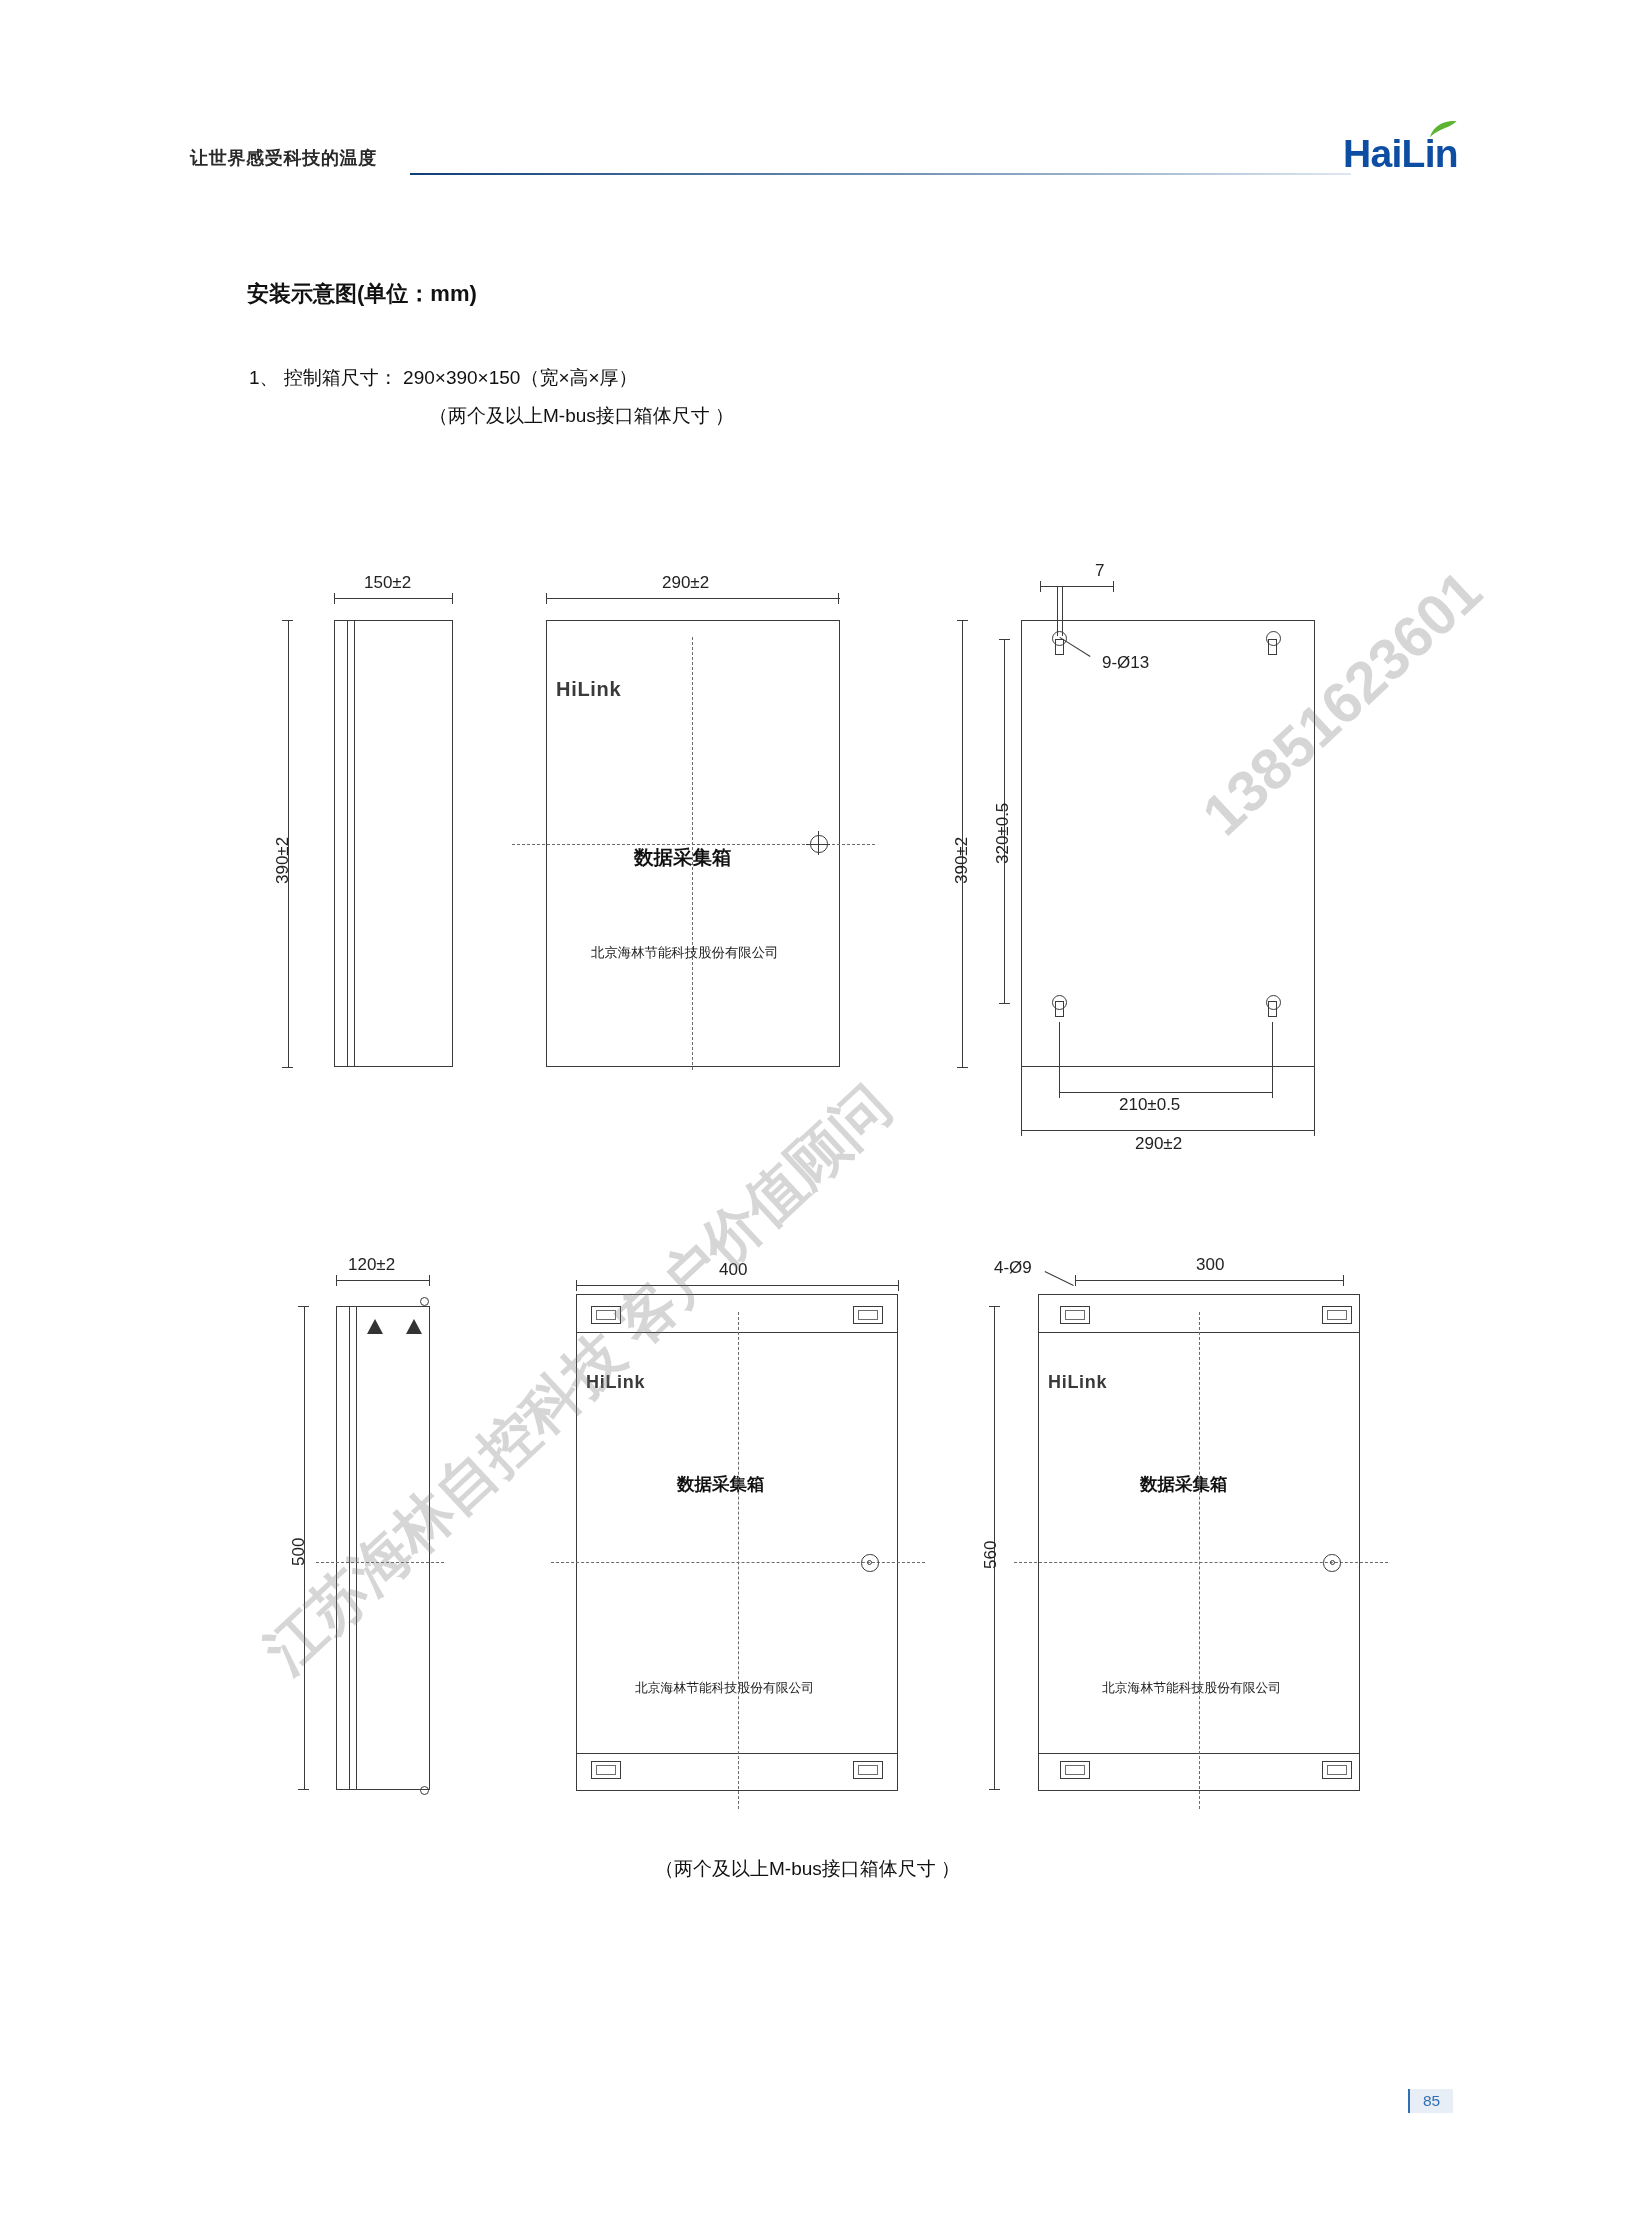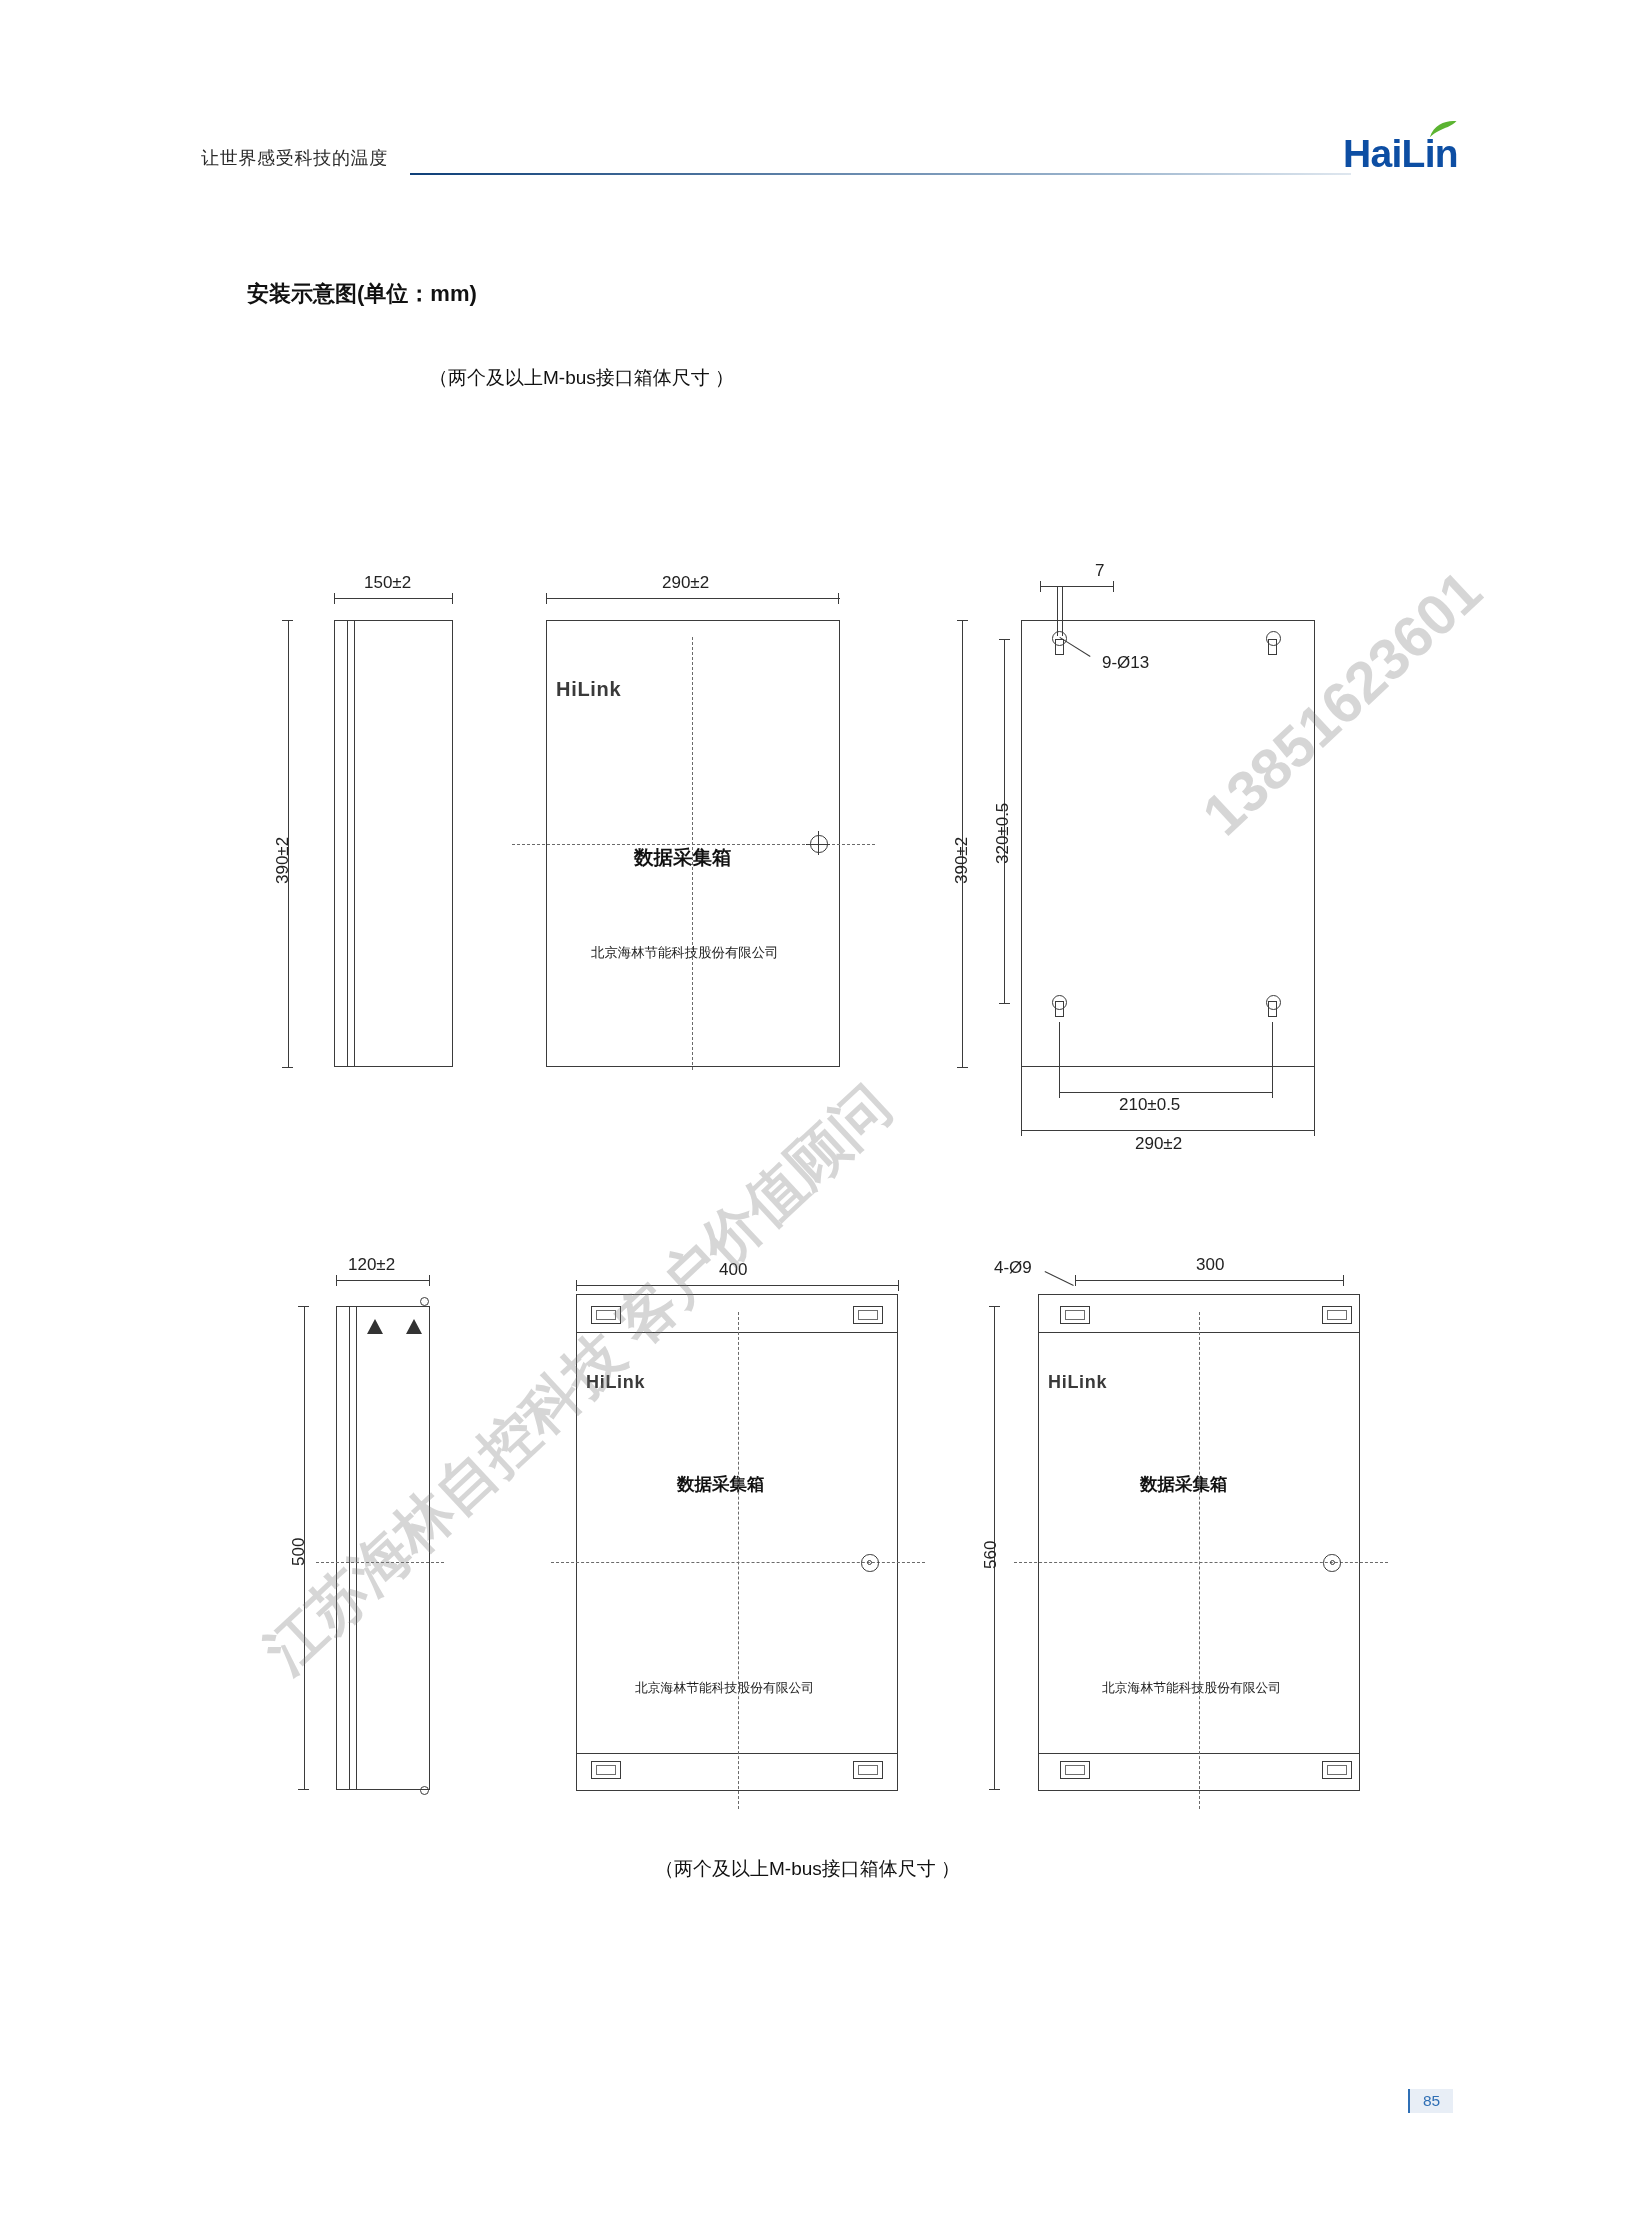--- a/index.html
+++ b/index.html
@@ -21,24 +21,24 @@
 
   
   .header {
     position: absolute;
     left: 0; top: 0;
     width: 1645px;
     height: 202px;
   }
   .header-tagline {
     position: absolute;
-    left: 201px;
+    left: 190px;
     top: 146px;
     font-size: 18px;
-    font-weight: normal;
+    font-weight: bold;
     color: #2a2a2a;
     letter-spacing: 0.7px;
     white-space: nowrap;
   }
   .header-rule {
     position: absolute;
     left: 410px;
     top: 173px;
     width: 941px;
     height: 2px;
@@ -251,20 +251,21 @@
     <div class="brand">
       <span class="hi">Hai</span><span class="l">Lin</span>
     </div>
   </div>
 
   <div class="section-title">
     <span>安装示意图</span><span class="unit">(单位：mm)</span>
   </div>
 
   <div class="notes">
+    <div class="note-line">1、 控制箱尺寸：  290×390×150（宽×高×厚）</div>
     <div class="note-line note-indent-2">（两个及以上M-bus接口箱体尺寸 ）</div>
   </div>
 
   <div class="drawings">
 
     <div>
 
       <div class="drawing-line hline" style="left:334px; top:40px; width:119px;"></div>
       <div class="drawing-line vline" style="left:334px; top:35px; height:11.4px;"></div>
       <div class="drawing-line vline" style="left:452px; top:35px; height:11.4px;"></div>

